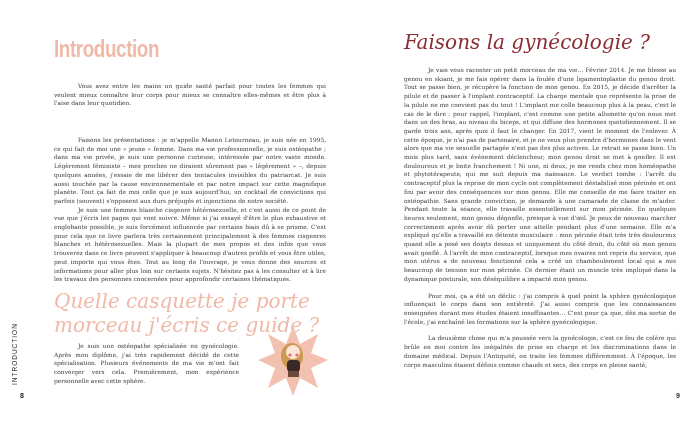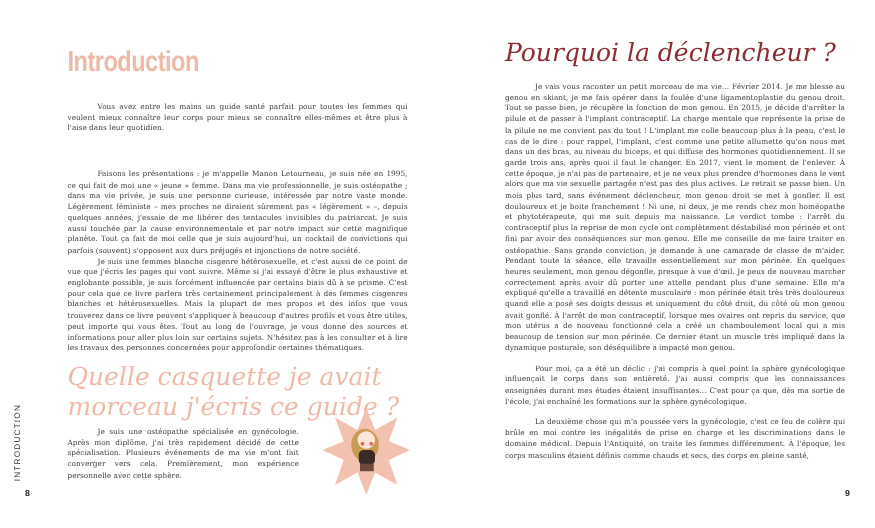--- a/index.html
+++ b/index.html
@@ -29,21 +29,21 @@
     <p>Vous avez entre les mains un guide santé parfait pour toutes les femmes qui veulent mieux connaître leur corps pour mieux se connaître elles-mêmes et être plus à l'aise dans leur quotidien.</p>
   </div>
 
 
   <div class="blk body" style="left:54px; top:136px; width:272px;">
     <p>Faisons les présentations : je m'appelle Manon Letourneau, je suis née en 1995, ce qui fait de moi une « jeune » femme. Dans ma vie professionnelle, je suis ostéopathe ; dans ma vie privée, je suis une personne curieuse, intéressée par notre vaste monde. Légèrement féministe – mes proches ne diraient sûrement pas « légèrement » –, depuis quelques années, j'essaie de me libérer des tentacules invisibles du patriarcat. Je suis aussi touchée par la cause environnementale et par notre impact sur cette magnifique planète. Tout ça fait de moi celle que je suis aujourd'hui, un cocktail de convictions qui parfois (souvent) s'opposent aux durs préjugés et injonctions de notre société.</p>
     <p>Je suis une femmes blanche cisgenre hétérosexuelle, et c'est aussi de ce point de vue que j'écris les pages qui vont suivre. Même si j'ai essayé d'être le plus exhaustive et englobante possible, je suis forcément influencée par certains biais dû à se prisme. C'est pour cela que ce livre parlera très certainement principalement à des femmes cisgenres blanches et hétérosexuelles. Mais la plupart de mes propos et des infos que vous trouverez dans ce livre peuvent s'appliquer à beaucoup d'autres profils et vous être utiles, peut importe qui vous êtes. Tout au long de l'ouvrage, je vous donne des sources et informations pour aller plus loin sur certains sujets. N'hésitez pas à les consulter et à lire les travaux des personnes concernées pour approfondir certaines thématiques.</p>
   </div>
 
   <div class="blk script h-casq">
-    <div>Quelle casquette je avait</div>
+    <div>Quelle casquette je porte</div>
     <div>morceau j'écris ce guide ?</div>
   </div>
 
   <div class="blk body" style="left:54px; top:342px; width:185px;">
     <p>Je suis une ostéopathe spécialisée en gynécologie. Après mon diplôme, j'ai très rapidement décidé de cette spécialisation. Plusieurs événements de ma vie m'ont fait converger vers cela. Premièrement, mon expérience personnelle avec cette sphère.</p>
   </div>
 
   <svg class="illus" viewBox="0 0 74 74">
     <polygon points="37,2 44,20 62,10 55,29 72,36 55,44 62,64 44,54 37,72 30,54 12,64 19,44 2,36 19,29 12,10 30,20" fill="#f2c1b0"></polygon>
     <ellipse cx="36" cy="32" rx="11" ry="13" fill="#c99a52"></ellipse>
@@ -52,21 +52,21 @@
     <circle cx="41" cy="31" r="1.6" fill="#e46b6b"></circle>
     <rect x="31" y="36" width="13" height="12" rx="4" fill="#3a2a26"></rect>
     <rect x="32" y="47" width="11" height="6" fill="#6b4a3a"></rect>
   </svg>
 
   <div class="side-label">INTRODUCTION</div>
   <div class="pnum" style="left:20px;">8</div>
 </div>
 
 <div class="page right">
-  <div class="blk script h-pourquoi">Pourquoi la déclencheur ?</div>
+  <div class="blk script h-pourquoi">Faisons la gynécologie ?</div>
 
   <div class="blk body" style="left:54px; top:66px; width:272px;">
     <p>Je vais vous raconter un petit morceau de ma vie… Février 2014. Je me blesse au genou en skiant, je me fais opérer dans la foulée d'une ligamentoplastie du genou droit. Tout se passe bien, je récupère la fonction de mon genou. En 2015, je décide d'arrêter la pilule et de passer à l'implant contraceptif. La charge mentale que représente la prise de la pilule ne me convient pas du tout ! L'implant me colle beaucoup plus à la peau, c'est le cas de le dire : pour rappel, l'implant, c'est comme une petite allumette qu'on nous met dans un des bras, au niveau du biceps, et qui diffuse des hormones quotidiennement. Il se garde trois ans, après quoi il faut le changer. En 2017, vient le moment de l'enlever. À cette époque, je n'ai pas de partenaire, et je ne veux plus prendre d'hormones dans le vent alors que ma vie sexuelle partagée n'est pas des plus actives. Le retrait se passe bien. Un mois plus tard, sans événement déclencheur, mon genou droit se met à gonfler. Il est douloureux et je boite franchement ! Ni une, ni deux, je me rends chez mon homéopathe et phytotérapeute, qui me suit depuis ma naissance. Le verdict tombe : l'arrêt du contraceptif plus la reprise de mon cycle ont complètement déstabilisé mon périnée et ont fini par avoir des conséquences sur mon genou. Elle me conseille de me faire traiter en ostéopathie. Sans grande conviction, je demande à une camarade de classe de m'aider. Pendant toute la séance, elle travaille essentiellement sur mon périnée. En quelques heures seulement, mon genou dégonfle, presque à vue d'œil. Je peux de nouveau marcher correctement après avoir dû porter une attelle pendant plus d'une semaine. Elle m'a expliqué qu'elle a travaillé en détente musculaire : mon périnée était très très douloureux quand elle a posé ses doigts dessus et uniquement du côté droit, du côté où mon genou avait gonflé. À l'arrêt de mon contraceptif, lorsque mes ovaires ont repris du service, que mon utérus a de nouveau fonctionné cela a créé un chamboulement local qui a mis beaucoup de tension sur mon périnée. Ce dernier étant un muscle très impliqué dans la dynamique posturale, son déséquilibre a impacté mon genou.</p>
     <p style="margin-top:8px;">Pour moi, ça a été un déclic : j'ai compris à quel point la sphère gynécologique influençait le corps dans son entièreté. J'ai aussi compris que les connaissances enseignées durant mes études étaient insuffisantes… C'est pour ça que, dès ma sortie de l'école, j'ai enchaîné les formations sur la sphère gynécologique.</p>
     <p style="margin-top:8px;">La deuxième chose qui m'a poussée vers la gynécologie, c'est ce feu de colère qui brûle en moi contre les inégalités de prise en charge et les discriminations dans le domaine médical. Depuis l'Antiquité, on traite les femmes différemment. À l'époque, les corps masculins étaient définis comme chauds et secs, des corps en pleine santé,</p>
   </div>
 
   <div class="pnum" style="left:326px;">9</div>
 </div>
 

